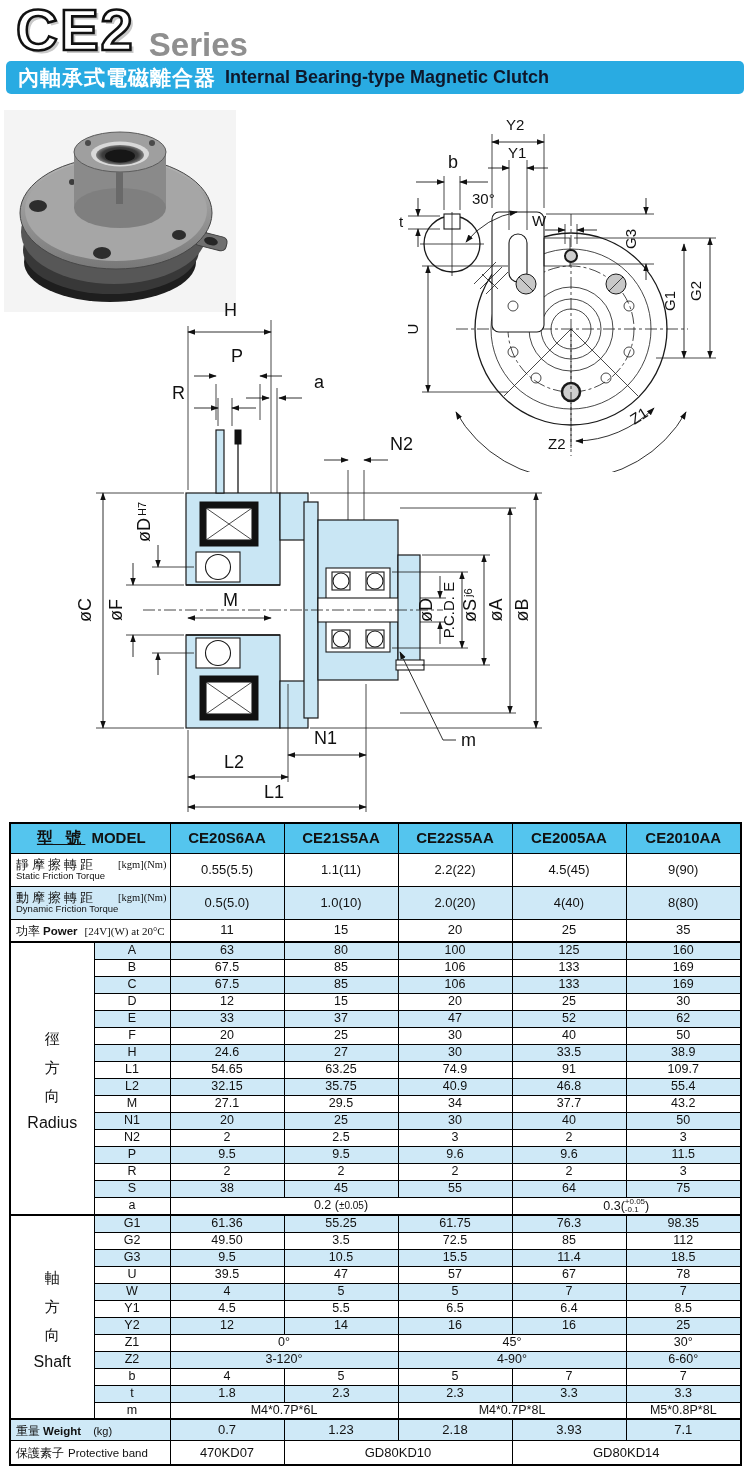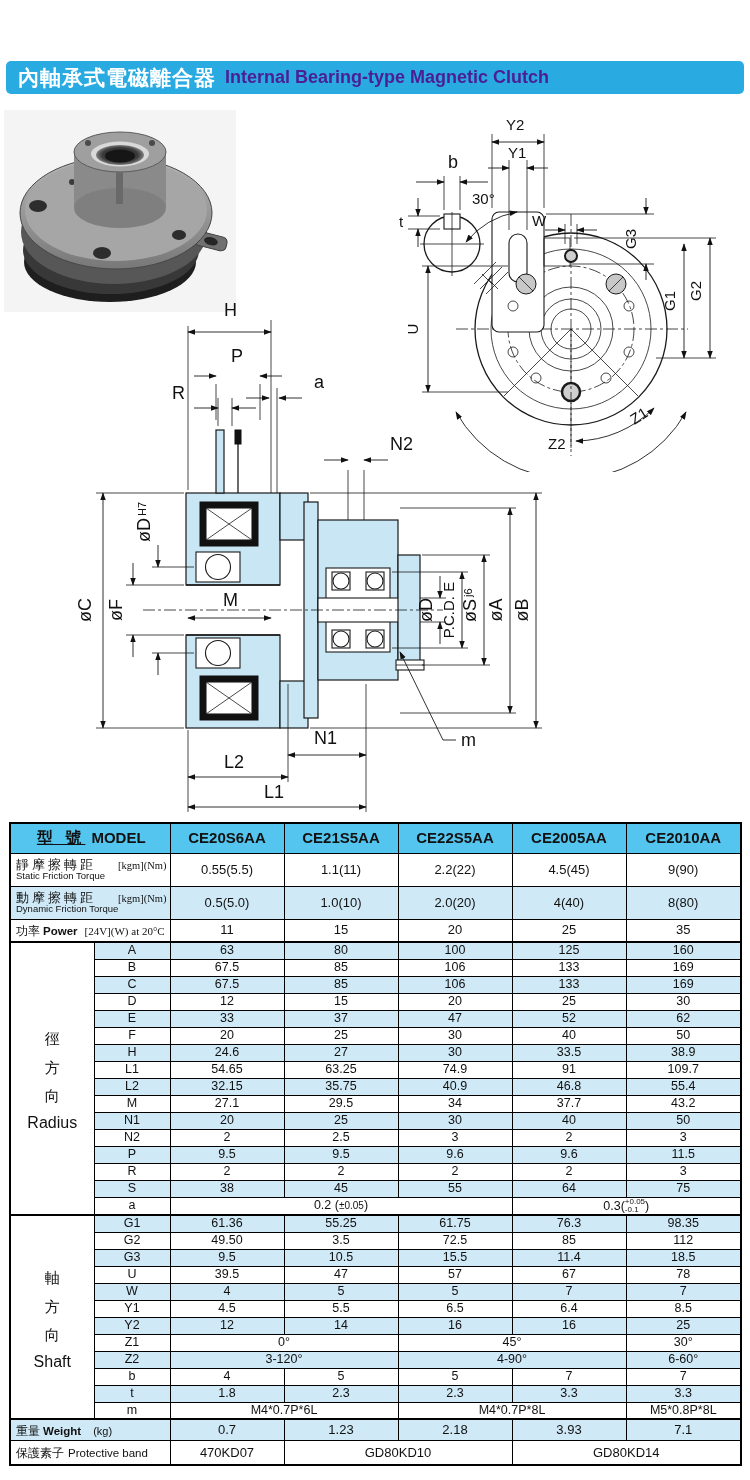--- a/index.html
+++ b/index.html
@@ -7,21 +7,21 @@
         font-family:"Liberation Sans",sans-serif;color:#111;}
 
   
   .logo-row{position:absolute;left:16px;top:0px;white-space:nowrap;}
   .logo-main{font-size:58px;font-weight:800;letter-spacing:2px;color:#fff;
     -webkit-text-stroke:2.6px #111; text-shadow:3px 3px 0 #c9c9c9; line-height:60px;}
   .logo-series{font-size:33px;font-weight:bold;color:#8f8f8f;margin-left:14px;vertical-align:-6px;}
   .banner{position:absolute;left:6px;top:61px;width:738px;height:33px;border-radius:5px;
     display:flex;align-items:center;padding-left:12px;box-sizing:border-box;}
   .banner .zh{color:#fff;font-weight:bold;font-size:21px;letter-spacing:1px;}
-  .banner .en{color:#4c1d95;font-weight:bold;font-size:18px;margin-left:9px;}
+  .banner .en{color:#0f172a;font-weight:bold;font-size:18px;margin-left:9px;}
   .subbanner{position:absolute;right:8px;top:92px;display:flex;align-items:baseline;}
   .subbanner .zh{font-weight:bold;font-size:22px;letter-spacing:2px;}
   .subbanner .en{font-weight:bold;font-size:17px;margin-left:7px;}
 
   
   .draw{position:absolute;}
   svg .ln{stroke:#1a1a1a;stroke-width:1.3;fill:none;}
   svg .thin{stroke:#1a1a1a;stroke-width:0.8;fill:none;}
   svg .dim{stroke:#1a1a1a;stroke-width:0.9;fill:none;}
   svg .fillb{fill:#c9e6f4;stroke:#1a1a1a;stroke-width:1.2;}
@@ -47,21 +47,21 @@
   tr.alt{background:#cfe9f7;}
   tr.alt td.gcell{background:#fff;}
   td.bt2,tr.bt2 td{border-top-width:2px;}
   .mh-zh{font-size:16px;font-weight:bold;text-decoration:underline;letter-spacing:4px;}
   .mh-en{font-size:15px;font-weight:bold;margin-left:6px;}
   td.mcell{font-size:15px;font-weight:bold;}
   td.vcell{font-size:13px;}
   tr.r-dim td.vcell{font-size:12.5px;}
   td.lblcell{text-align:left;padding:1px 3px 1px 5px;}
   tr.r-head td.lblcell{text-align:center;}
-  .spec-top{display:flex;justify-content:space-between;align-items:flex-end;}
+  .spec-top{display:flex;justify-content:space-between;align-items:center;}
   .spec-zh{font-size:13px;letter-spacing:3px;white-space:nowrap;}
   .spec-unit{font-family:"Liberation Serif",serif;font-size:10.5px;white-space:nowrap;}
   .spec-en{font-size:9.5px;margin-top:0px;}
   .pw-zh{font-size:12px;}
   .pw-en{font-size:11.5px;font-weight:bold;margin-left:3px;}
   .pw-unit{font-family:"Liberation Serif",serif;font-size:11px;margin-left:7px;}
   td.gcell{background:#fff;vertical-align:middle;text-align:center;}
   .g-zh{font-size:15px;line-height:1.9;white-space:pre-line;}
   .g-en{font-size:16px;margin-top:4px;}
   td.kcell{font-size:12.5px;}
@@ -72,20 +72,23 @@
   .w-en{font-size:11.5px;font-weight:bold;margin-left:3px;}
   .w-unit{font-size:11px;margin-left:12px;}
   .p-zh{font-size:12px;}
   .p-en{font-size:11.5px;margin-left:4px;}
 </style>
 </head>
 <body>
 
 <div class="page">
 
+  <div class="logo-row">
+    <span class="logo-main">CE2</span><span class="logo-series">Series</span>
+  </div>
   <div class="banner" id="banner" style="background: rgb(41, 171, 226);">
     <span class="zh">內軸承式電磁離合器</span>
     <span class="en">Internal Bearing-type Magnetic Clutch</span>
   </div>
 
   <svg class="draw" style="left:4px;top:110px;" width="232" height="202" viewBox="0 0 232 202">
     <defs>
       <linearGradient id="ph-m" x1="0" y1="0" x2="0" y2="1">
         <stop offset="0" stop-color="#b7b7b7"></stop>
           <stop offset="1" stop-color="#787878"></stop>

